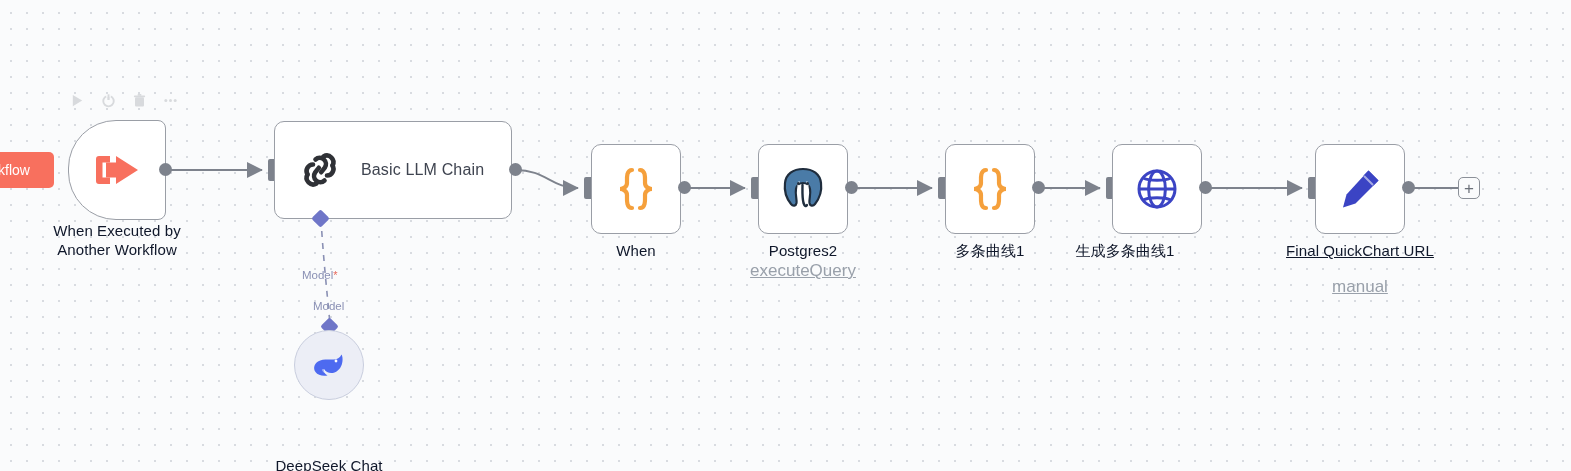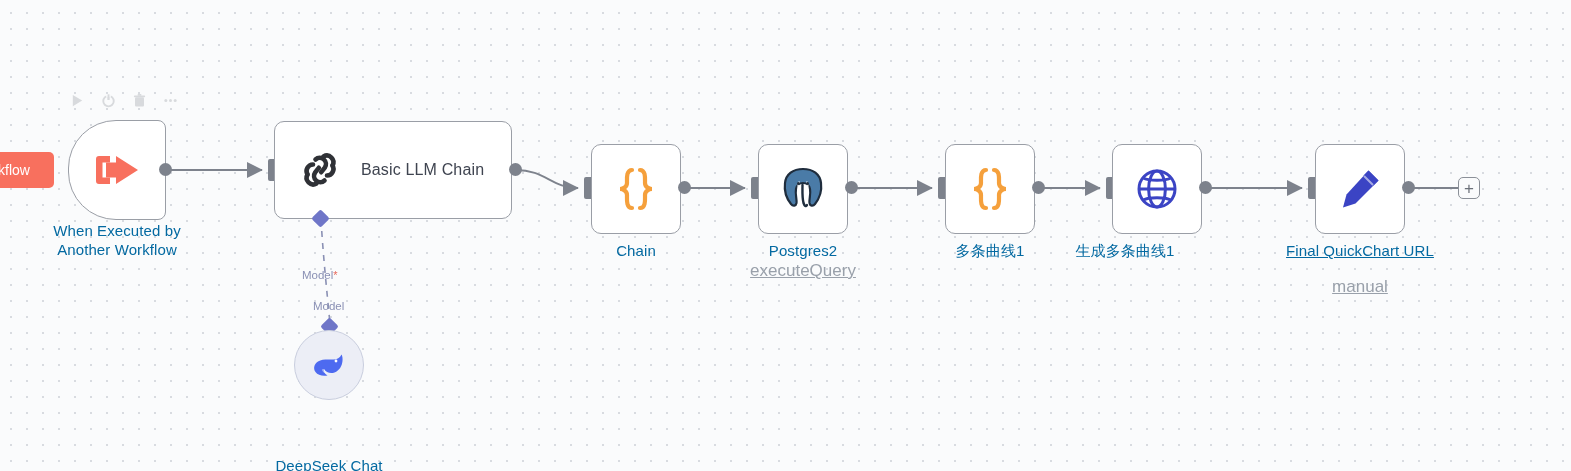--- a/index.html
+++ b/index.html
@@ -40,21 +40,21 @@
   .node.circle{
     border-radius:50%;
     background:#eceef6;
     border:1.5px solid #c9cede;
   }
 
   
   .nlabel{
     position:absolute;
     text-align:center;
-    color:#0369a1;
+    color:#0f172a;
     font-size:15px;
     line-height:19px;
     white-space:pre-line;
     letter-spacing:0.1px;
   }
   .nsub{
     position:absolute;
     text-align:center;
     color:#99a0aa;
     font-size:17px;
@@ -195,21 +195,21 @@
   <div class="in-bar" style="left:584px;top:177px;"></div>
   <div class="node" style="left:591px;top:144px;width:90px;height:90px;">
     <svg width="42" height="48" viewBox="0 0 42 48">
       <g fill="none" stroke="#f5a03c" stroke-width="4.2" stroke-linecap="round">
         <path d="M17 5 C11 5 12 14 12 18 C12 22 8 24 5 24 C8 24 12 26 12 30 C12 34 11 43 17 43"></path>
         <path d="M25 5 C31 5 30 14 30 18 C30 22 34 24 37 24 C34 24 30 26 30 30 C30 34 31 43 25 43"></path>
       </g>
     </svg>
   </div>
   <div class="dot-out" style="left:678px;top:181px;"></div>
-  <div class="nlabel" style="left:566px;top:241px;width:140px;">Chain</div>
+  <div class="nlabel" style="left:566px;top:241px;width:140px;">When</div>
 
   <div class="in-bar" style="left:751px;top:177px;"></div>
   <div class="node" style="left:758px;top:144px;width:90px;height:90px;">
     <svg width="52" height="52" viewBox="0 0 52 52">
       <g stroke="#1f2d3d" stroke-width="2.2" stroke-linejoin="round" fill="#4a7ba7">
         <path d="M26 6 C16 6 9 11 8 20 C7 28 10 36 14 41 C16 43.5 19 43 19.5 40 C20 36 18 31 19 26 C20 21 24 20 26 20 C28 20 32 21 33 26 C34 31 32 36 32.5 40 C33 43 36 43.5 38 41 C42 36 45 28 44 20 C43 11 36 6 26 6 Z"></path>
       </g>
       <path d="M22 18 C20 20 20 25 21 28 C22 25 22 21 23 19 Z" fill="#ffffff" opacity="0.85"></path>
       <path d="M30 18 C32 20 32 25 31 28 C30 25 30 21 29 19 Z" fill="#ffffff" opacity="0.85"></path>
       <path d="M25.5 22 C25.5 28 25 34 26.5 40 C27.5 43 29 44 30 42" fill="none" stroke="#1f2d3d" stroke-width="2.4" stroke-linecap="round"></path>

